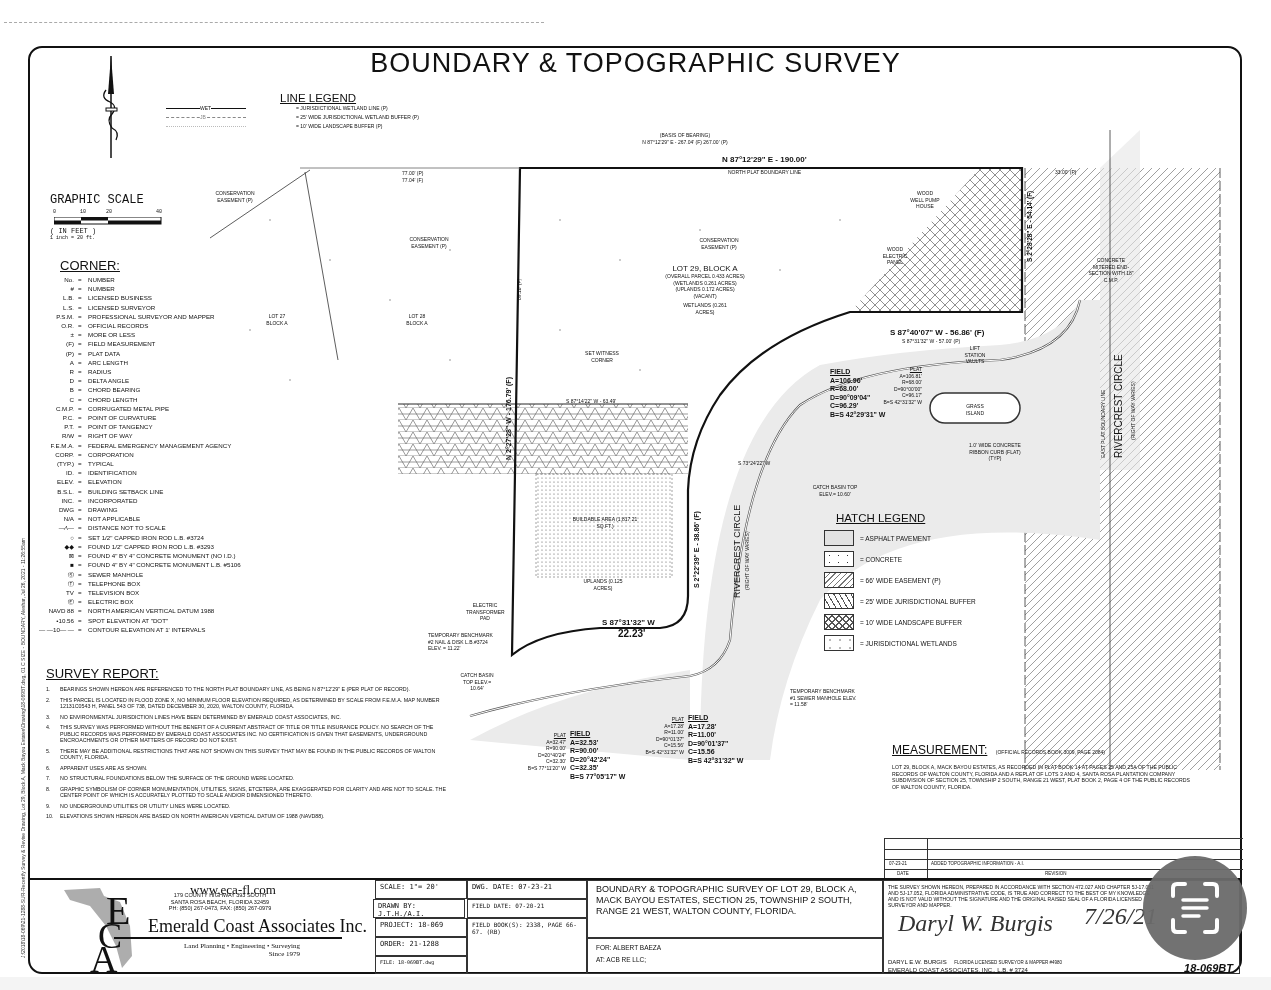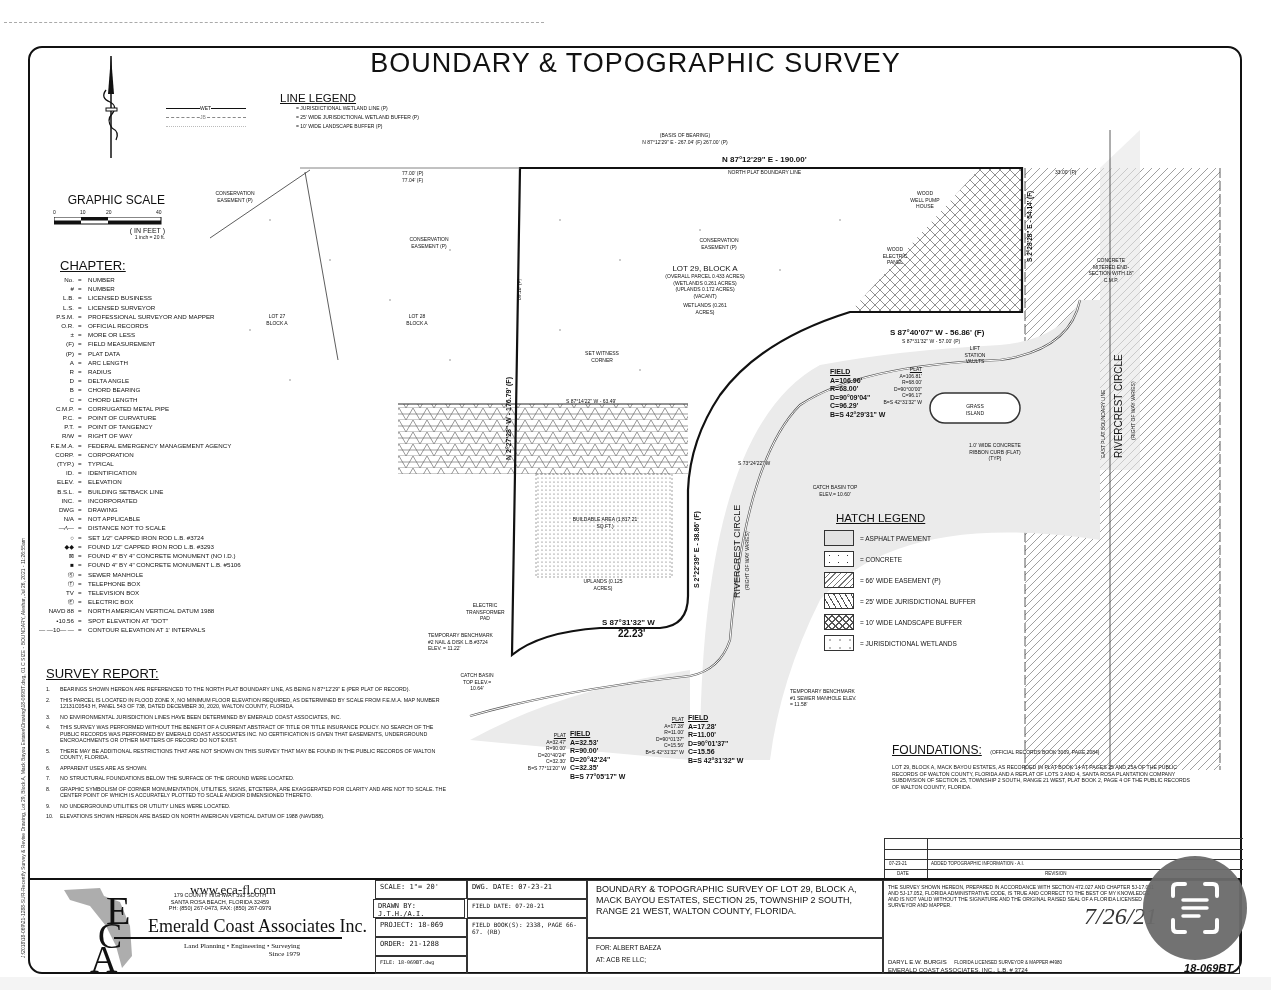--- a/index.html
+++ b/index.html
@@ -38,21 +38,21 @@
 
   <div class="abs title" style="font-family:'Liberation Sans',sans-serif;">BOUNDARY &amp; TOPOGRAPHIC SURVEY</div>
 
   <svg class="abs" style="left:96px;top:54px;" width="30" height="106" viewBox="0 0 30 106">
     <line x1="15" y1="2" x2="15" y2="104" stroke="#111" stroke-width="1.5"></line>
     <polygon points="15,2 12,40 18,40" fill="#111"></polygon>
     <path d="M10 36 q-6 8 4 12 q8 4 2 12 q-6 6 0 14 q8 4 4 12" stroke="#111" fill="none" stroke-width="1.3"></path>
     <rect x="10" y="54" width="11" height="3" fill="#fff" stroke="#111"></rect>
   </svg>
 
-  <div class="abs" style="left:50px;top:193px;width:115px;text-align:right;">
+  <div class="abs" style="left:50px;top:193px;width:115px;text-align:left;font-family:Liberation Mono, monospace;">
     <div style="font-size:12px;">GRAPHIC SCALE</div>
     <div style="position:relative;height:18px;margin-top:2px;">
       <span class="xs abs" style="left:3px;top:0;">0</span>
       <span class="xs abs" style="left:30px;top:0;">10</span>
       <span class="xs abs" style="left:56px;top:0;">20</span>
       <span class="xs abs" style="left:106px;top:0;">40</span>
       <svg class="abs" style="left:4px;top:8px;" width="108" height="8">
         <rect x="0" y="0" width="107" height="7" fill="#fff" stroke="#111"></rect>
         <rect x="0" y="3.5" width="27" height="3.5" fill="#111"></rect>
         <rect x="27" y="0" width="27" height="3.5" fill="#111"></rect>
@@ -77,21 +77,21 @@
         </span>
       <span class="xs" style="margin-left:50px;">= 25' WIDE JURISDICTIONAL WETLAND BUFFER (P)</span>
     </div>
     <div style="display:flex;align-items:center;height:9px;">
       <span style="width:80px;border-top:1px dotted #bbb;"></span>
       <span class="xs" style="margin-left:50px;">= 10' WIDE LANDSCAPE BUFFER (P)</span>
     </div>
   </div>
 
   <div class="abs" style="left:32px;top:258px;width:260px;">
-    <div style="margin-left:28px;font-size:13px;text-decoration:underline;margin-bottom:2px;">CHAPTER:</div>
+    <div style="margin-left:28px;font-size:13px;text-decoration:underline;margin-bottom:2px;">CORNER:</div>
     <div id="legend-rows">
         <div class="legend-row">
           <span class="k">No.</span>
           <span class="eq">=</span>
           <span>NUMBER</span>
         </div>
         <div class="legend-row">
           <span class="k">#</span>
           <span class="eq">=</span>
           <span>NUMBER</span>
@@ -516,21 +516,21 @@
           <span>= 10' WIDE LANDSCAPE BUFFER</span>
         </div>
         <div class="hatch-row">
           <span class="swatch" style="background:#fff radial-gradient(#bbb 0.8px, transparent 1px) 0 0/10px 8px;"></span>
           <span>= JURISDICTIONAL WETLANDS</span>
         </div>
       </div>
   </div>
 
   <div class="abs" style="left:892px;top:740px;width:300px;">
-    <div><span style="font-size:12px;text-decoration:underline;">FOUNDATIONS:</span>
+    <div><span style="font-size:12px;text-decoration:underline;">MEASUREMENT:</span>
     <span class="xs" style="margin-left:4px;">(OFFICIAL RECORDS BOOK 3009, PAGE 2084)</span></div>
     <div class="xs" style="margin-top:6px;font-size:5.2px;line-height:6.5px;">LOT 29, BLOCK A, MACK BAYOU ESTATES, AS RECORDED IN PLAT BOOK 14 AT PAGES 25 AND 25A OF THE PUBLIC RECORDS OF WALTON COUNTY, FLORIDA AND A REPLAT OF LOTS 3 AND 4, SANTA ROSA PLANTATION COMPANY SUBDIVISION OF SECTION 25, TOWNSHIP 2 SOUTH, RANGE 21 WEST, PLAT BOOK 2, PAGE 4 OF THE PUBLIC RECORDS OF WALTON COUNTY, FLORIDA.</div>
   </div>
 
   <div class="abs" style="left:884px;top:838px;width:358px;height:42px;border-top:1px solid #333;border-left:1px solid #333;font-size:4.5px;">
     <div style="position:absolute;left:0;top:10px;width:358px;border-top:1px solid #333;"></div>
     <div style="position:absolute;left:0;top:20px;width:358px;border-top:1px solid #333;"></div>
     <div style="position:absolute;left:0;top:30px;width:358px;border-top:1px solid #333;"></div>
     <div style="position:absolute;left:42px;top:0;height:42px;border-left:1px solid #333;"></div>
     <div class="abs" style="left:4px;top:22px;">07-23-21</div>
@@ -567,20 +567,21 @@
     <div class="cell" style="left:437px;top:0;width:120px;height:19px;">DWG. DATE: 07-23-21</div>
     <div class="cell" style="left:437px;top:19px;width:120px;height:19px;font-size:6px;">FIELD DATE: 07-20-21</div>
     <div class="cell" style="left:437px;top:38px;width:120px;height:56px;font-size:6px;">FIELD BOOK(S): 2338, PAGE 66-67. (RB)</div>
     <div class="cell" style="left:557px;top:0;width:296px;height:58px;font-size:9px;line-height:11px;font-family:'Liberation Sans',sans-serif;padding:3px 8px;">BOUNDARY &amp; TOPOGRAPHIC SURVEY OF LOT 29, BLOCK A, MACK BAYOU ESTATES, SECTION 25, TOWNSHIP 2 SOUTH, RANGE 21 WEST, WALTON COUNTY, FLORIDA.</div>
     <div class="cell" style="left:557px;top:58px;width:296px;height:36px;font-size:6.5px;line-height:12px;font-family:'Liberation Sans',sans-serif;padding:3px 8px;">
       <div>FOR: ALBERT BAEZA</div>
       <div>AT: ACB RE LLC;</div>
     </div>
     <div class="cell" style="left:853px;top:0;width:357px;height:94px;font-size:5px;line-height:6px;font-family:'Liberation Sans',sans-serif;padding:3px 4px;">
       <div style="width:270px;">THE SURVEY SHOWN HEREON, PREPARED IN ACCORDANCE WITH SECTION 472.027 AND CHAPTER 5J-17.051 AND 5J-17.052, FLORIDA ADMINISTRATIVE CODE, IS TRUE AND CORRECT TO THE BEST OF MY KNOWLEDGE AND IS NOT VALID WITHOUT THE SIGNATURE AND THE ORIGINAL RAISED SEAL OF A FLORIDA LICENSED SURVEYOR AND MAPPER.</div>
+      <div style="font-family:'Liberation Serif',serif;font-style:italic;font-size:24px;line-height:30px;color:#333;margin-left:10px;">Daryl W. Burgis</div>
       <div style="position:absolute;left:200px;top:32px;font-family:'Liberation Serif',serif;font-style:italic;font-size:24px;color:#333;">7/26/21</div>
       <div style="position:absolute;left:4px;top:78px;font-size:6px;line-height:7.5px;">
         <span>DARYL E.W. BURGIS</span>
         <span style="font-size:4.5px;margin-left:6px;">FLORIDA LICENSED SURVEYOR &amp; MAPPER #4980</span>
         <div>EMERALD COAST ASSOCIATES, INC., L.B. # 3724</div>
       </div>
       <div style="position:absolute;right:6px;bottom:2px;font-size:11px;font-style:italic;font-weight:bold;">18-069BT</div>
     </div>
   </div>
 

